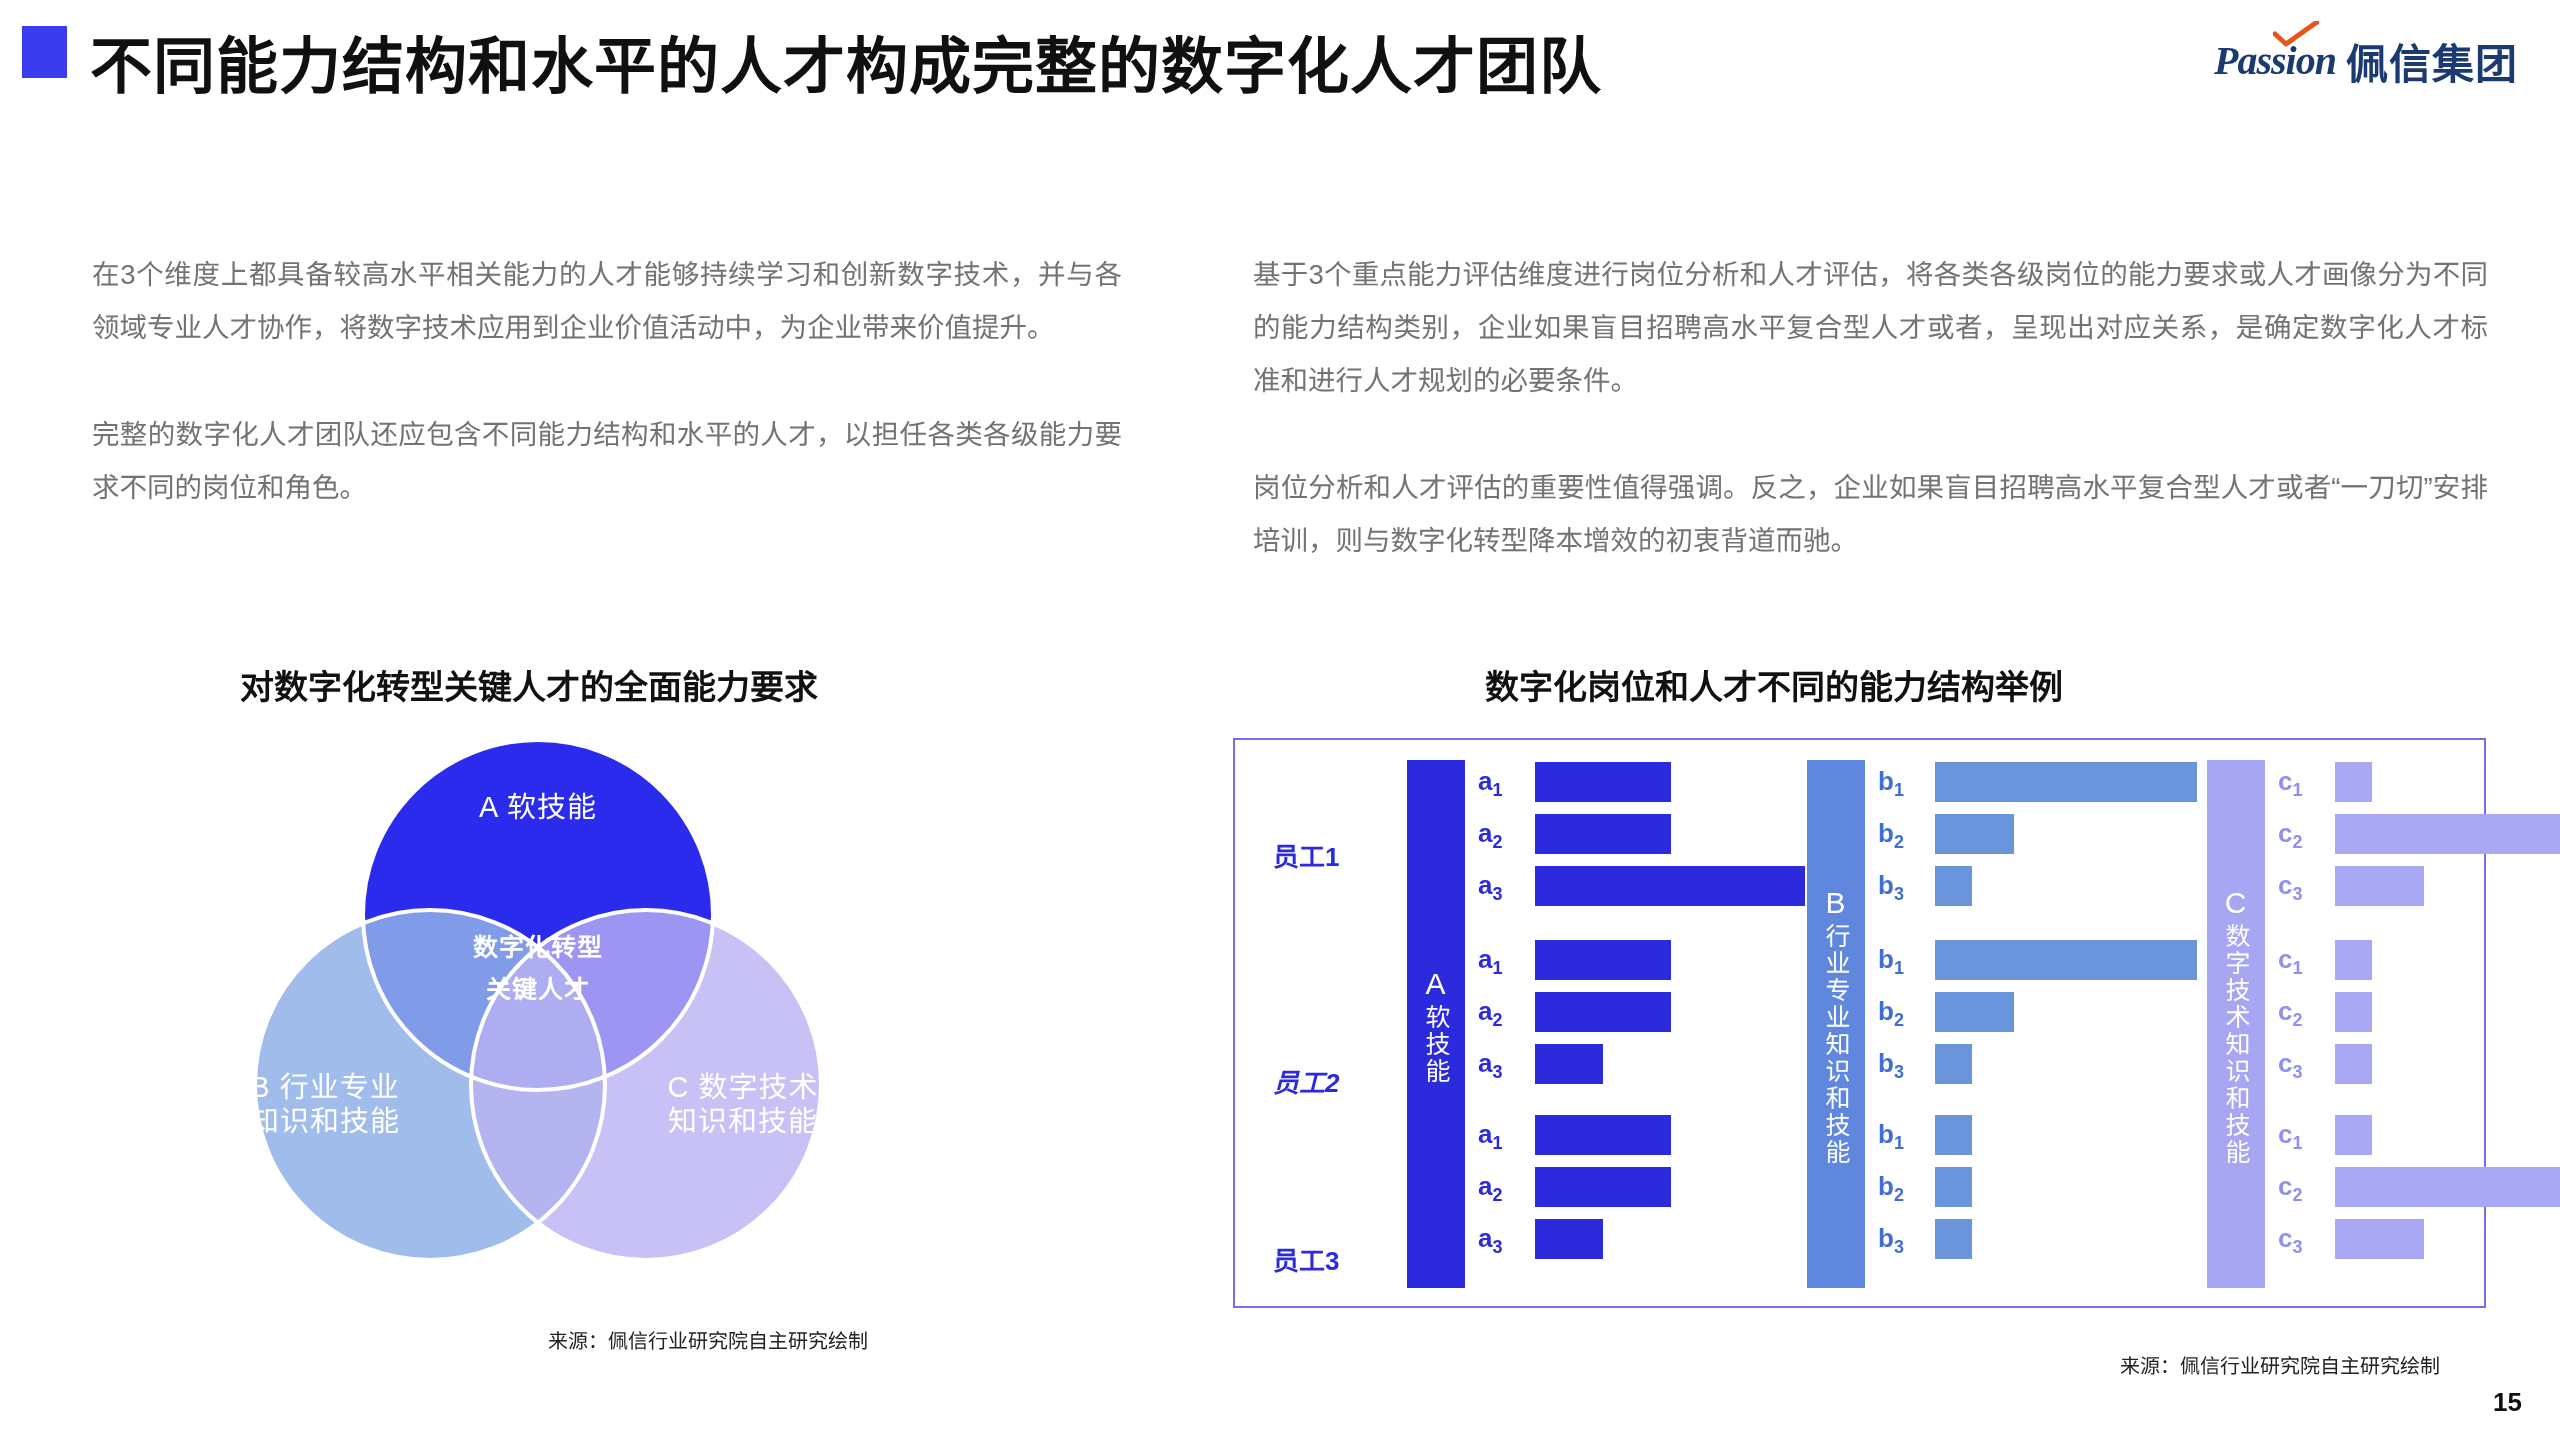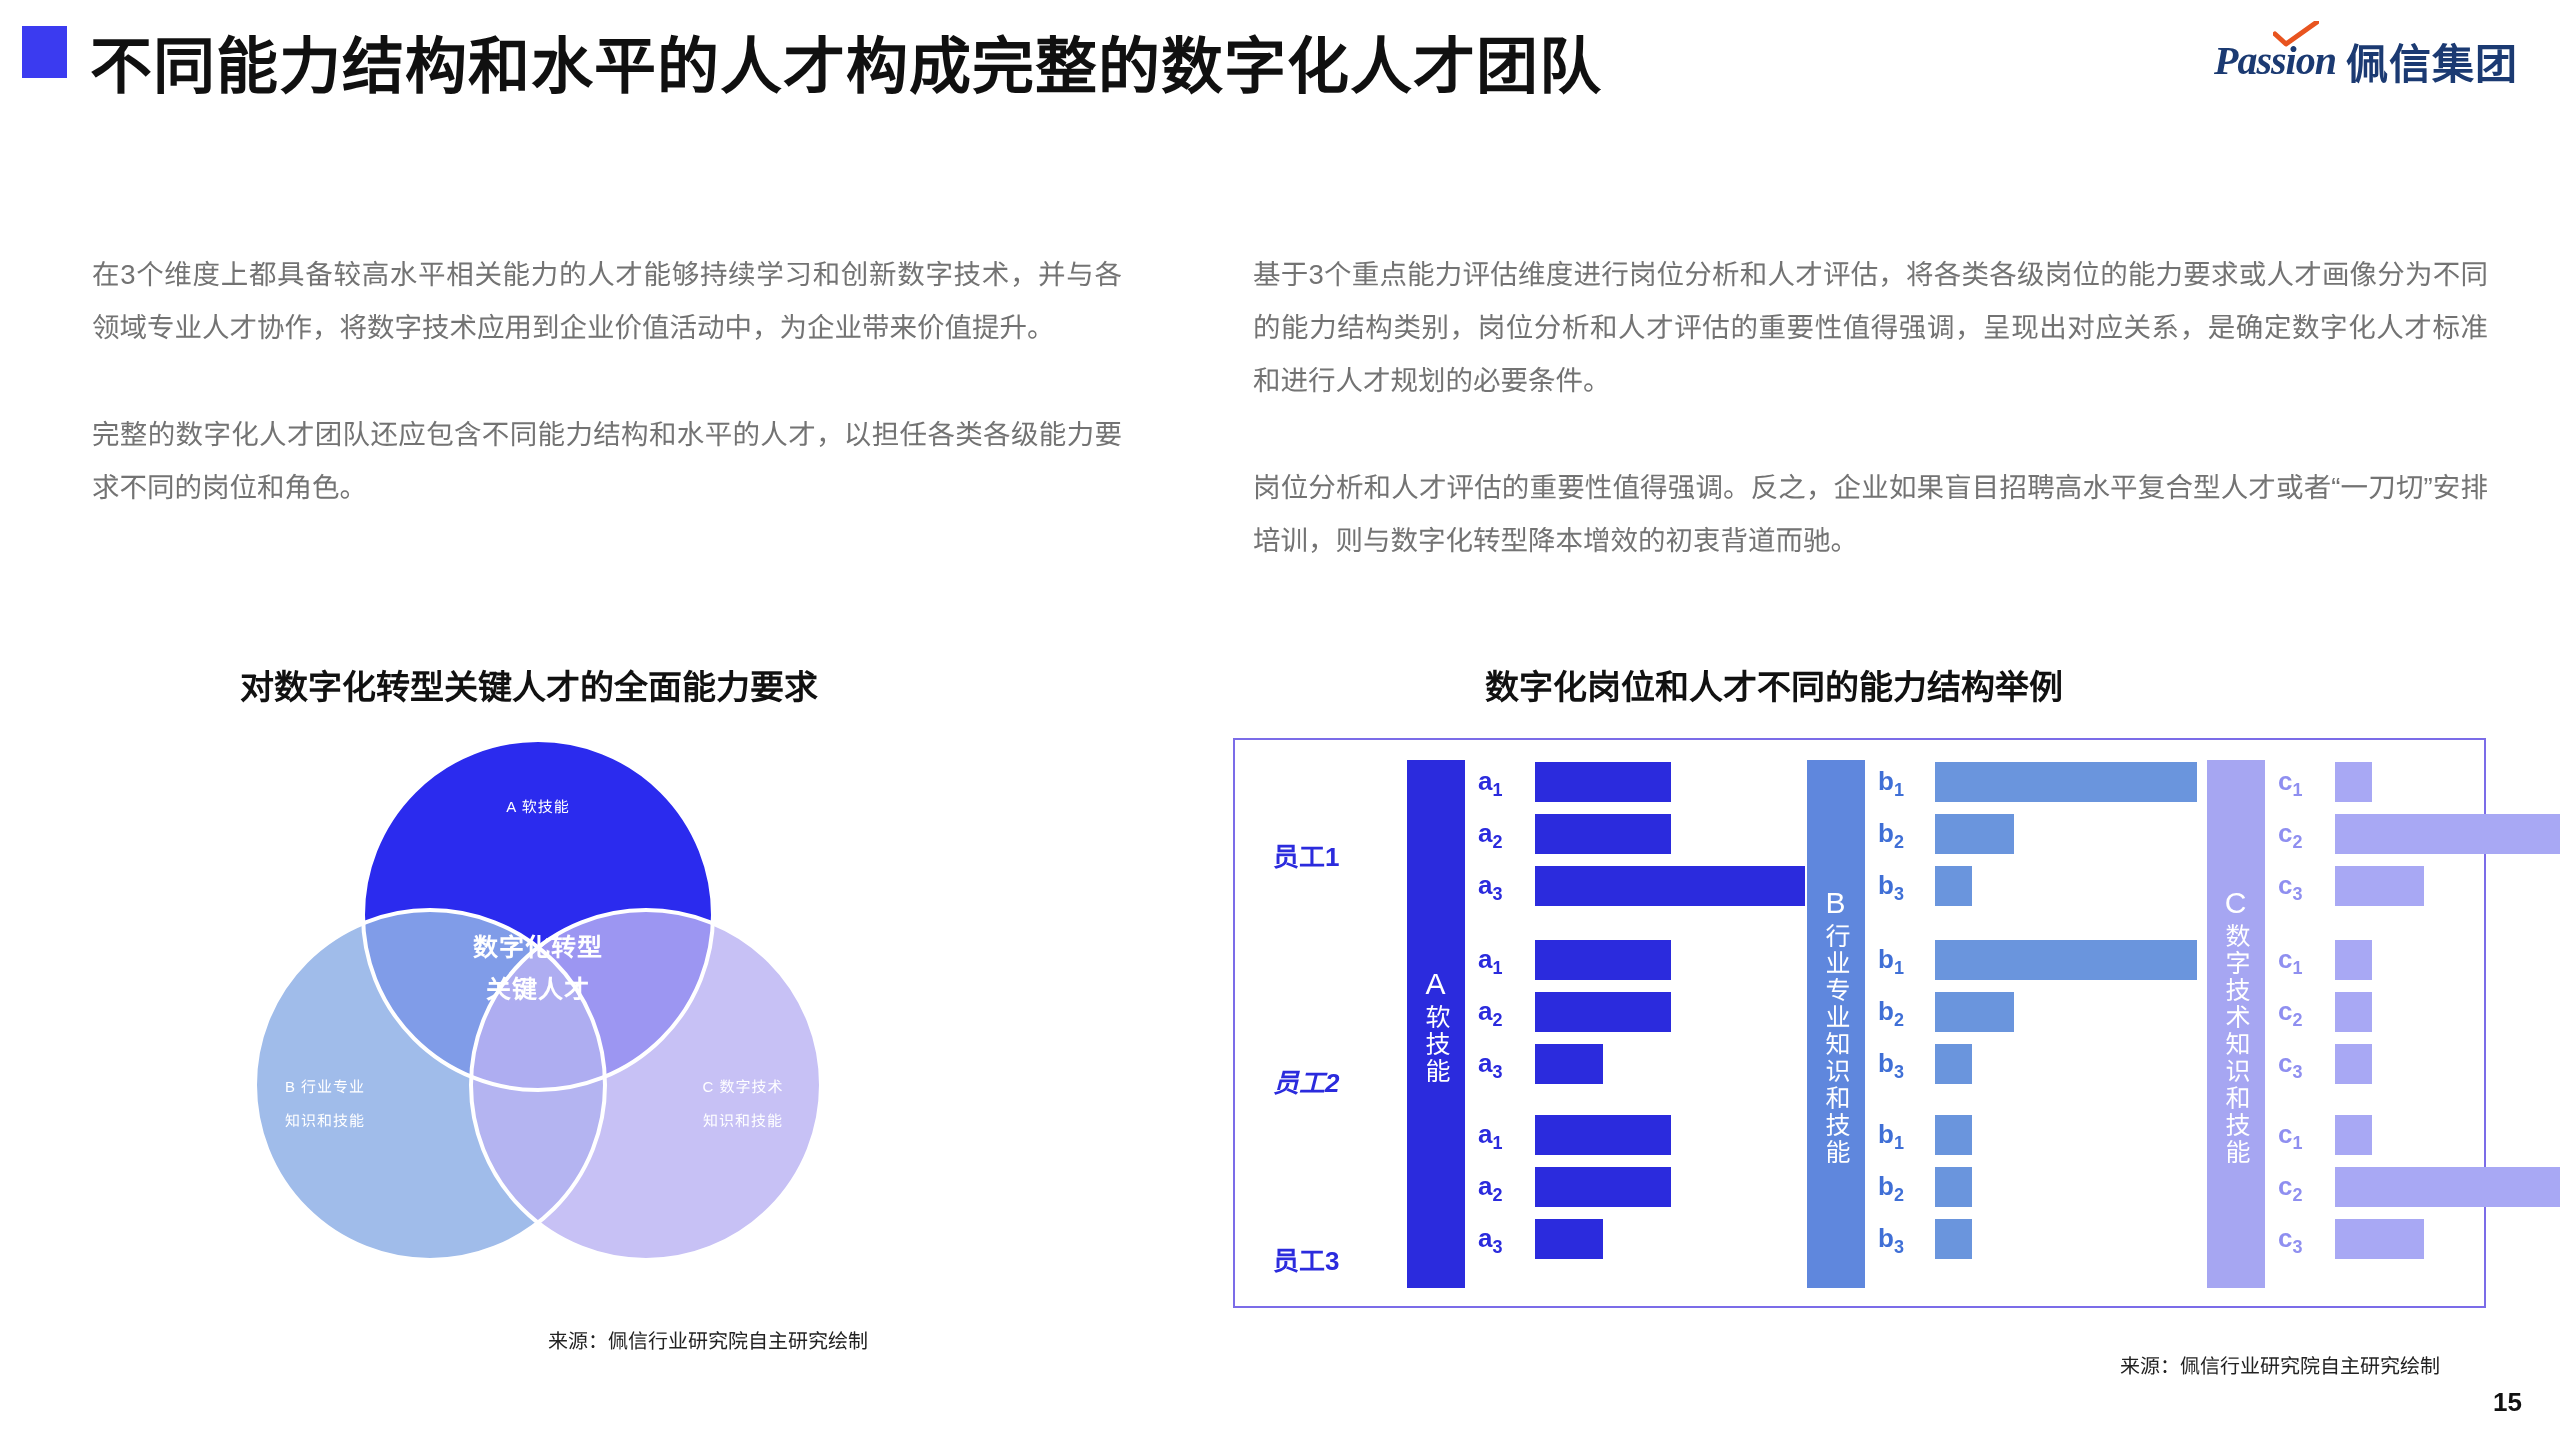--- a/index.html
+++ b/index.html
@@ -54,21 +54,21 @@
     white-space:nowrap;
   }
   #venn-title{left:240px;top:660px;}
   #chart-title{left:1485px;top:660px;}
 
   
   #venn-wrap{position:absolute;left:178px;top:740px;width:720px;height:560px;}
   #venn-wrap svg{display:block;}
   .venn-label{
     position:absolute;color:#ffffff;text-align:center;
-    font-size:15px;line-height:34px;letter-spacing:1px;
+    font-size:29px;line-height:34px;letter-spacing:1px;
   }
   #venn-a{left:250px;top:50px;width:220px;}
   #venn-b{left:32px;top:330px;width:230px;}
   #venn-c{left:450px;top:330px;width:230px;}
   #venn-center{
     left:230px;top:186px;width:260px;
     font-weight:bold;font-size:25px;line-height:42px;
   }
   .source{
     position:absolute;font-size:20px;color:#222;white-space:nowrap;
@@ -128,21 +128,21 @@
     </span>
     <span class="logo-cn">佩信集团</span>
   </div>
 
   <div id="col-left" class="col">
     <p>在3个维度上都具备较高水平相关能力的人才能够持续学习和创新数字技术，并与各领域专业人才协作，将数字技术应用到企业价值活动中，为企业带来价值提升。</p>
     <p>完整的数字化人才团队还应包含不同能力结构和水平的人才，以担任各类各级能力要求不同的岗位和角色。</p>
   </div>
 
   <div id="col-right" class="col">
-    <p>基于3个重点能力评估维度进行岗位分析和人才评估，将各类各级岗位的能力要求或人才画像分为不同的能力结构类别，岗位分析和人才评估的重要性值得强调，呈现出对应关系，是确定数字化人才标准和进行人才规划的必要条件。</p>
+    <p>基于3个重点能力评估维度进行岗位分析和人才评估，将各类各级岗位的能力要求或人才画像分为不同的能力结构类别，企业如果盲目招聘高水平复合型人才或者，呈现出对应关系，是确定数字化人才标准和进行人才规划的必要条件。</p>
     <p>岗位分析和人才评估的重要性值得强调。反之，企业如果盲目招聘高水平复合型人才或者“一刀切”安排培训，则与数字化转型降本增效的初衷背道而驰。</p>
   </div>
 
   <div id="venn-title" class="sect-title">对数字化转型关键人才的全面能力要求</div>
 
   <div id="venn-wrap">
     <svg width="720" height="560" viewBox="0 0 720 560">
       <g>
         <circle cx="360" cy="175" r="175" fill="#2b2bee"></circle>
         <circle cx="252" cy="345" r="175" fill="#8fb0e6" fill-opacity="0.85"></circle>

